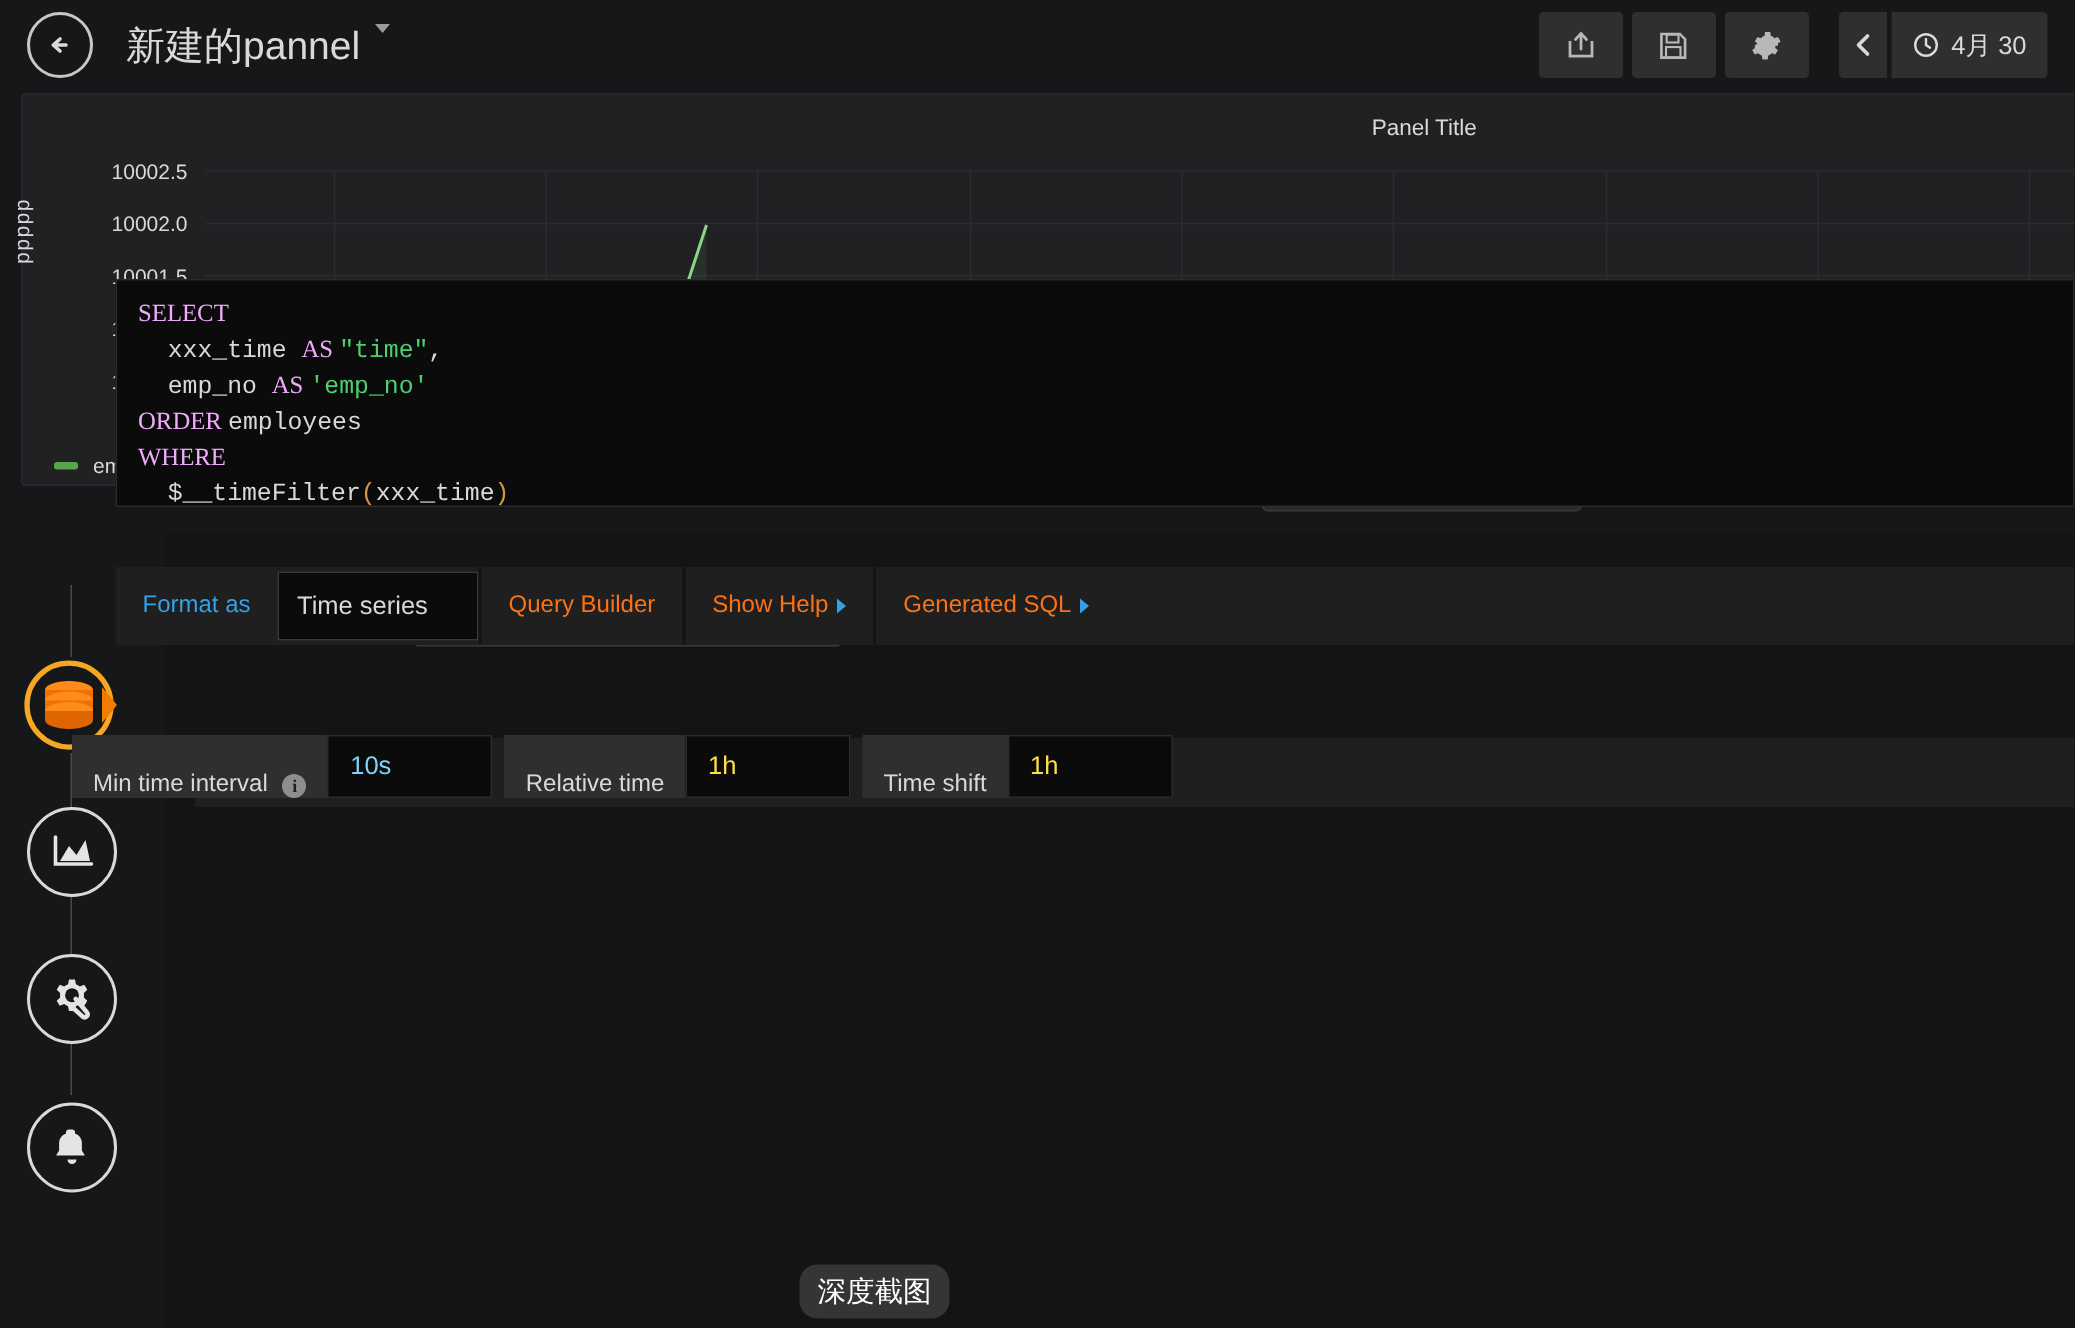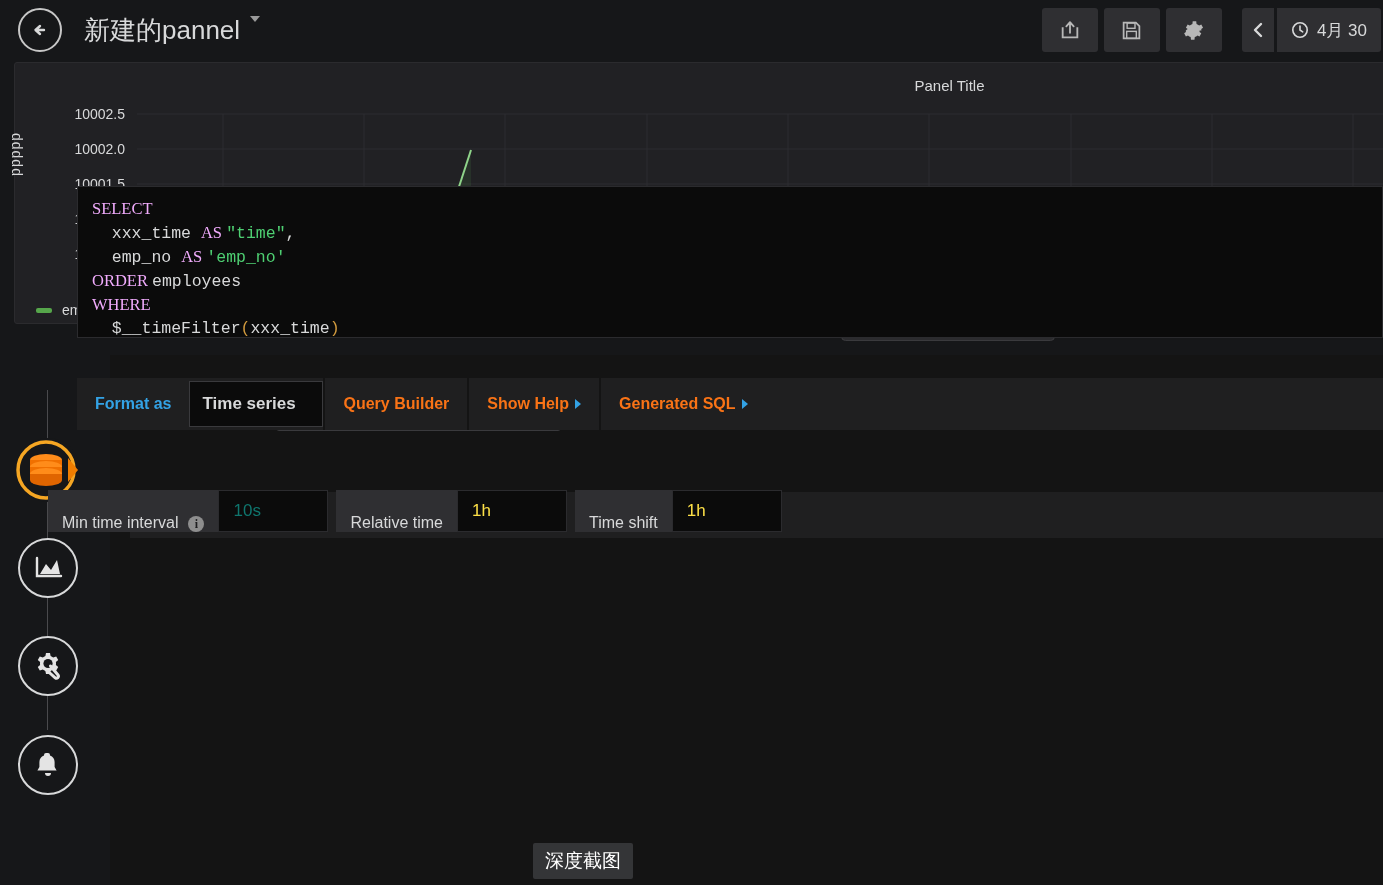--- a/index.html
+++ b/index.html
@@ -28,21 +28,21 @@
     margin-left: 22px; font-size: 26px; color: #d8d9da;
     display: flex; align-items: flex-start; cursor: pointer;
   }
   .panel-name .caret {
     margin-left: 10px; border-left: 5px solid transparent;
     border-right: 5px solid transparent; border-top: 6px solid #9a9a9a;
     display: inline-block; position: relative; top: 3px;
   }
   .nav-right {
     margin-left: auto; display: flex; align-items: center; height: 29px;
-    padding-right: 2px;
+    padding-right: 18px;
   }
   .icon-btn {
     width: 56px; height: 44px; background: #2f2f32; border-radius: 3px;
     margin-left: 6px; display: flex; align-items: center; justify-content: center;
     cursor: pointer;
   }
   .nav-gap { width: 14px; }
   .time-prev {
     width: 32px; height: 44px; background: #2f2f32; border-radius: 3px 0 0 3px;
     display: flex; align-items: center; justify-content: center; cursor: pointer;
@@ -147,21 +147,21 @@
     font-family: "Liberation Mono", monospace; font-size: 16.5px; line-height: 23px;
     white-space: pre; color: #d8d9da; overflow: hidden;
   }
   .k { color: #f0abfc; font-family: Liberation Serif, serif; }
   .s { color: #4ecf72; }
   .p { color: #d19a3e; }
   .v { color: #d8d9da; }
 
   .fmt-bar {
     position: absolute; left: 77px; top: 378px; width: 1306px; height: 52px;
-    background: #1f1f20; display: flex; align-items: stretch; font-weight: bold;
+    background: #1f1f20; display: flex; align-items: stretch;
   }
   .fmt-label {
     display: flex; align-items: center; padding: 0 18px;
     color: #33a2e5; font-size: 16px;
   }
   .fmt-select {
     width: 134px; margin: 3px 0; background: #0b0b0b;
     border: 1px solid #3a3a3d; display: flex; align-items: center;
     padding: 0 12px; gap: 10px; cursor: pointer;
   }
@@ -186,28 +186,28 @@
   }
   .info-dot {
     width: 16px; height: 16px; border-radius: 50%; background: #8e8e8e;
     color: #1f1f20; font-size: 12px; font-weight: bold;
     display: flex; align-items: center; justify-content: center;
     font-family: "Liberation Serif", serif;
   }
   .opt-input {
     background: #0b0b0b; border: 1px solid #2b2b2e; width: 110px;
     display: flex; align-items: center; padding: 0 14px;
-    color: #0f766e; font-size: 17px;
+    color: #7dd3fc; font-size: 17px;
   }
   .opt-input.ph { color: #fde047; text-align: right; }
 
   .watermark {
     position: absolute; left: 533px; top: 843px; padding: 5px 12px;
     background: rgba(120,124,130,0.32); color: #ffffff; font-size: 19px;
-    border-radius: 2px; pointer-events: none;
+    border-radius: 12px; pointer-events: none;
   }
 </style>
 </head>
 <body>
 
 <div class="navbar">
   <div class="back-btn">
     <svg width="22" height="22" viewBox="0 0 22 22">
       <path d="M15 11 H7 M11 7 L6.5 11 L11 15" stroke="#d8d9da" stroke-width="2.4" fill="none" stroke-linecap="round" stroke-linejoin="round"></path>
     </svg>

